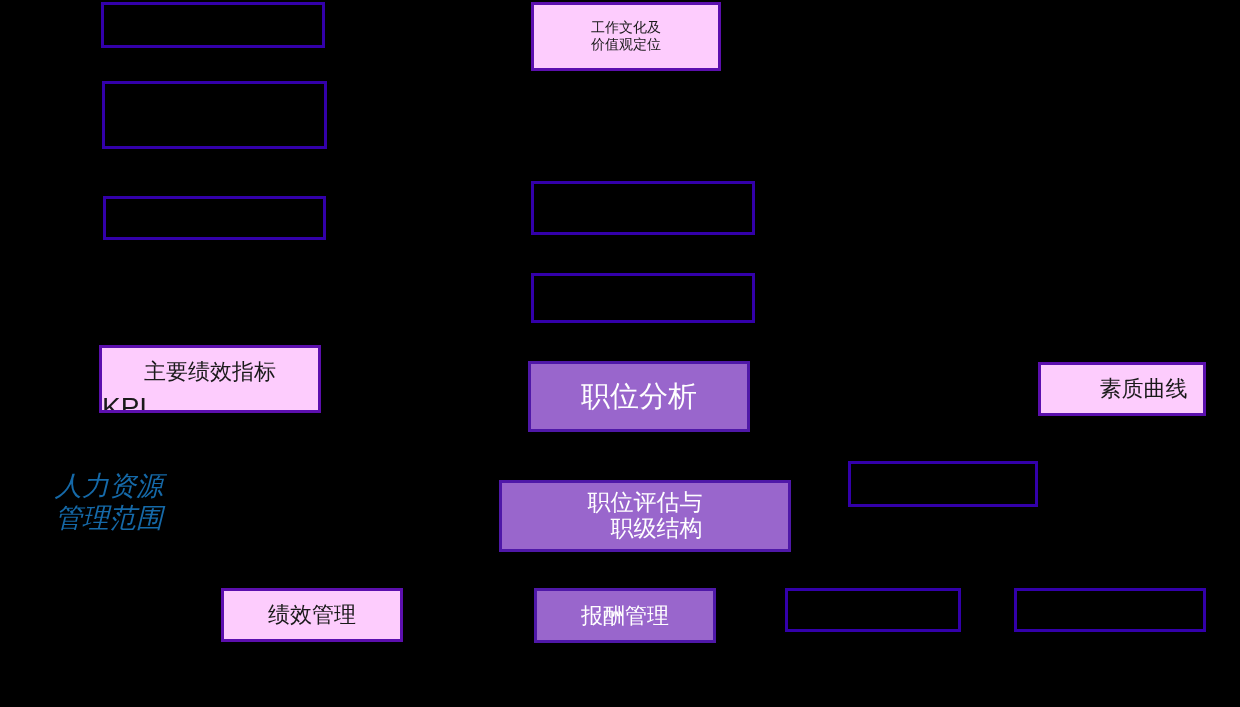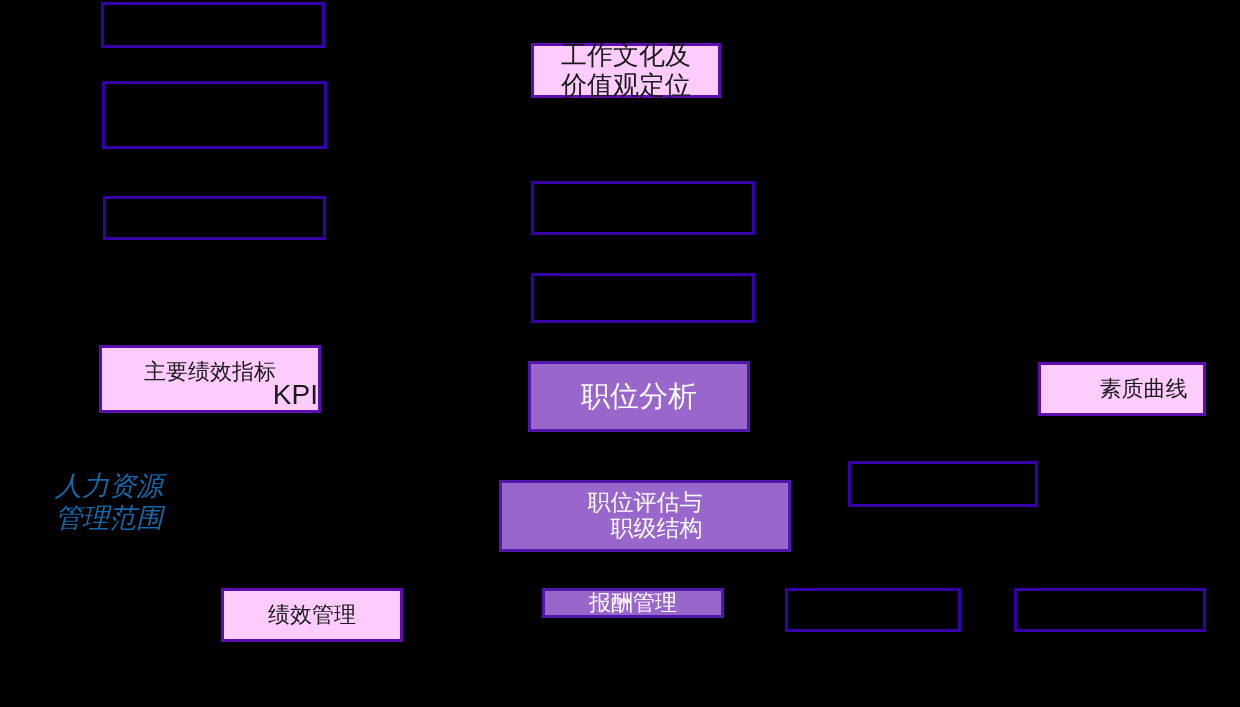--- a/index.html
+++ b/index.html
@@ -60,55 +60,55 @@
   .kpi-line1 {
     position: absolute;
     left: 0; right: 0;
     top: 9px;
     text-align: center;
     font-family: "Liberation Serif", "DejaVu Serif", serif;
   }
   .kpi-line2 {
     position: absolute;
     left: 0; right: 0;
-    top: 31px;
-    text-align: right;
+    top: 44px;
+    text-align: left;
     font-family: "Liberation Sans", "DejaVu Sans", sans-serif;
   }
   .arrow-notch {
     position: absolute;
     width: 0; height: 0;
     border-top: 6px solid transparent;
     border-bottom: 6px solid transparent;
     border-right: 9px solid #000000;
   }
 </style>
 </head>
 <body>
 
 <div id="canvas">
   <div id="boxes-layer">
       <div class="box box-empty" style="position: absolute; left: 101px; top: 2px; width: 224px; height: 46px;"></div>
       <div class="box box-empty" style="position: absolute; left: 102px; top: 81px; width: 225px; height: 68px;"></div>
       <div class="box box-empty" style="position: absolute; left: 103px; top: 196px; width: 223px; height: 44px;"></div>
-      <div class="box box-pink" style="font-size: 26px; position: absolute; left: 531px; top: 2px; width: 190px; height: 55px; margin-top: 41px;"><span>工作文化及
+      <div class="box box-pink" style="font-size: 14px; position: absolute; left: 531px; top: 2px; width: 190px; height: 69px;"><span>工作文化及
 价值观定位</span></div>
       <div class="box box-empty" style="position: absolute; left: 531px; top: 181px; width: 224px; height: 54px;"></div>
       <div class="box box-empty" style="position: absolute; left: 531px; top: 273px; width: 224px; height: 50px;"></div>
       <div class="kpi-stack" style="position: absolute; left: 99px; top: 345px; width: 222px; height: 68px;">
         <div class="kpi-line1" style="font-size: 22px;">主要绩效指标</div>
         <div class="kpi-line2" style="font-size: 28px;">KPI</div>
       </div>
       <div class="box box-purple" style="font-size: 29px; position: absolute; left: 528px; top: 361px; width: 222px; height: 71px;"><span>职位分析</span></div>
       <div class="box box-pink" style="font-size: 22px; position: absolute; left: 1038px; top: 362px; width: 168px; height: 54px; padding-left: 43px;"><span>素质曲线</span></div>
       <div class="box box-empty" style="position: absolute; left: 848px; top: 461px; width: 190px; height: 46px;"></div>
       <div class="box box-purple" style="font-size: 23px; position: absolute; left: 499px; top: 480px; width: 292px; height: 72px; text-align: right;"><span>职位评估与
 职级结构</span></div>
       <div class="box box-pink" style="font-size: 22px; position: absolute; left: 221px; top: 588px; width: 182px; height: 54px;"><span>绩效管理</span></div>
-      <div class="box box-purple" style="font-size: 22px; position: absolute; left: 534px; top: 588px; width: 182px; height: 30px; margin-left: 8px;"><span>报酬管理</span></div>
+      <div class="box box-purple" style="font-size: 22px; position: absolute; left: 534px; top: 588px; width: 182px; height: 55px;"><span>报酬管理</span></div>
       <div class="box box-empty" style="position: absolute; left: 785px; top: 588px; width: 176px; height: 44px;"></div>
       <div class="box box-empty" style="position: absolute; left: 1014px; top: 588px; width: 192px; height: 44px;"></div>
     </div>
   <div class="label-blue" id="side-label" style="left: 55px; top: 470px; font-size: 27px; color: rgb(21, 105, 168);">人力资源
 管理范围</div>
   <div id="connectors-layer">
       <div class="arrow-notch" style="left: 519px; top: 390px;"></div>
     </div>
 </div>
 

